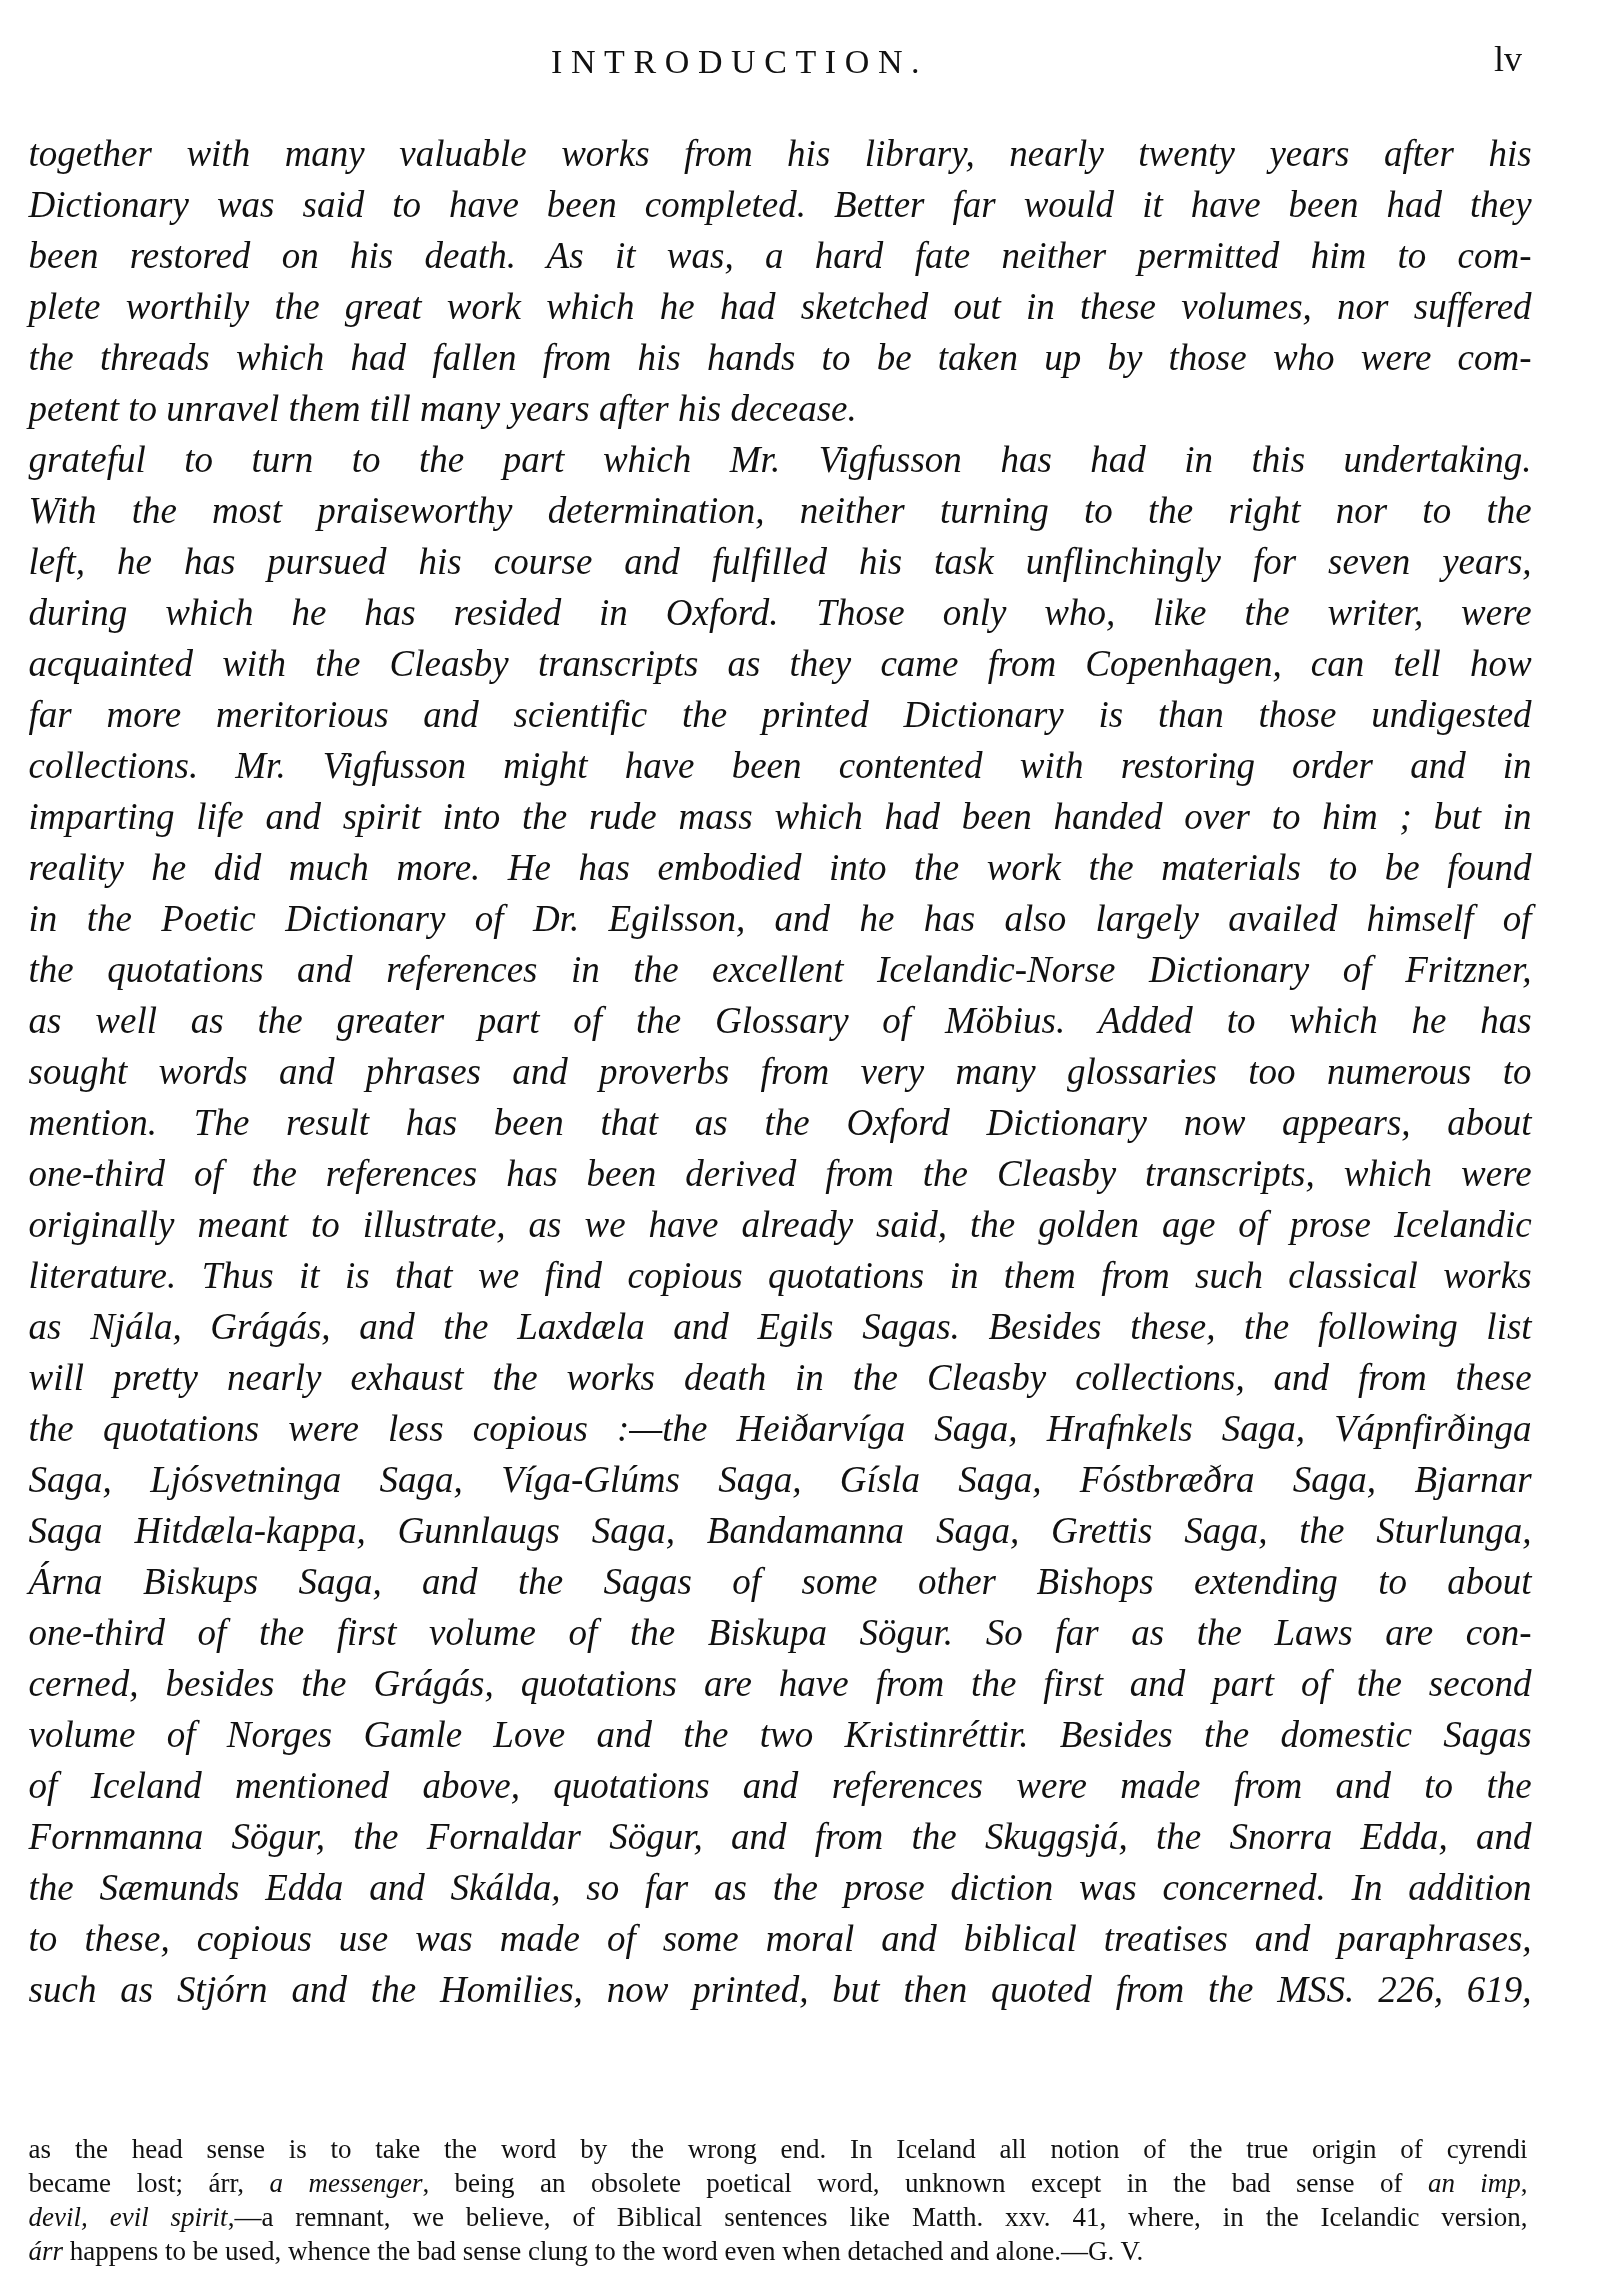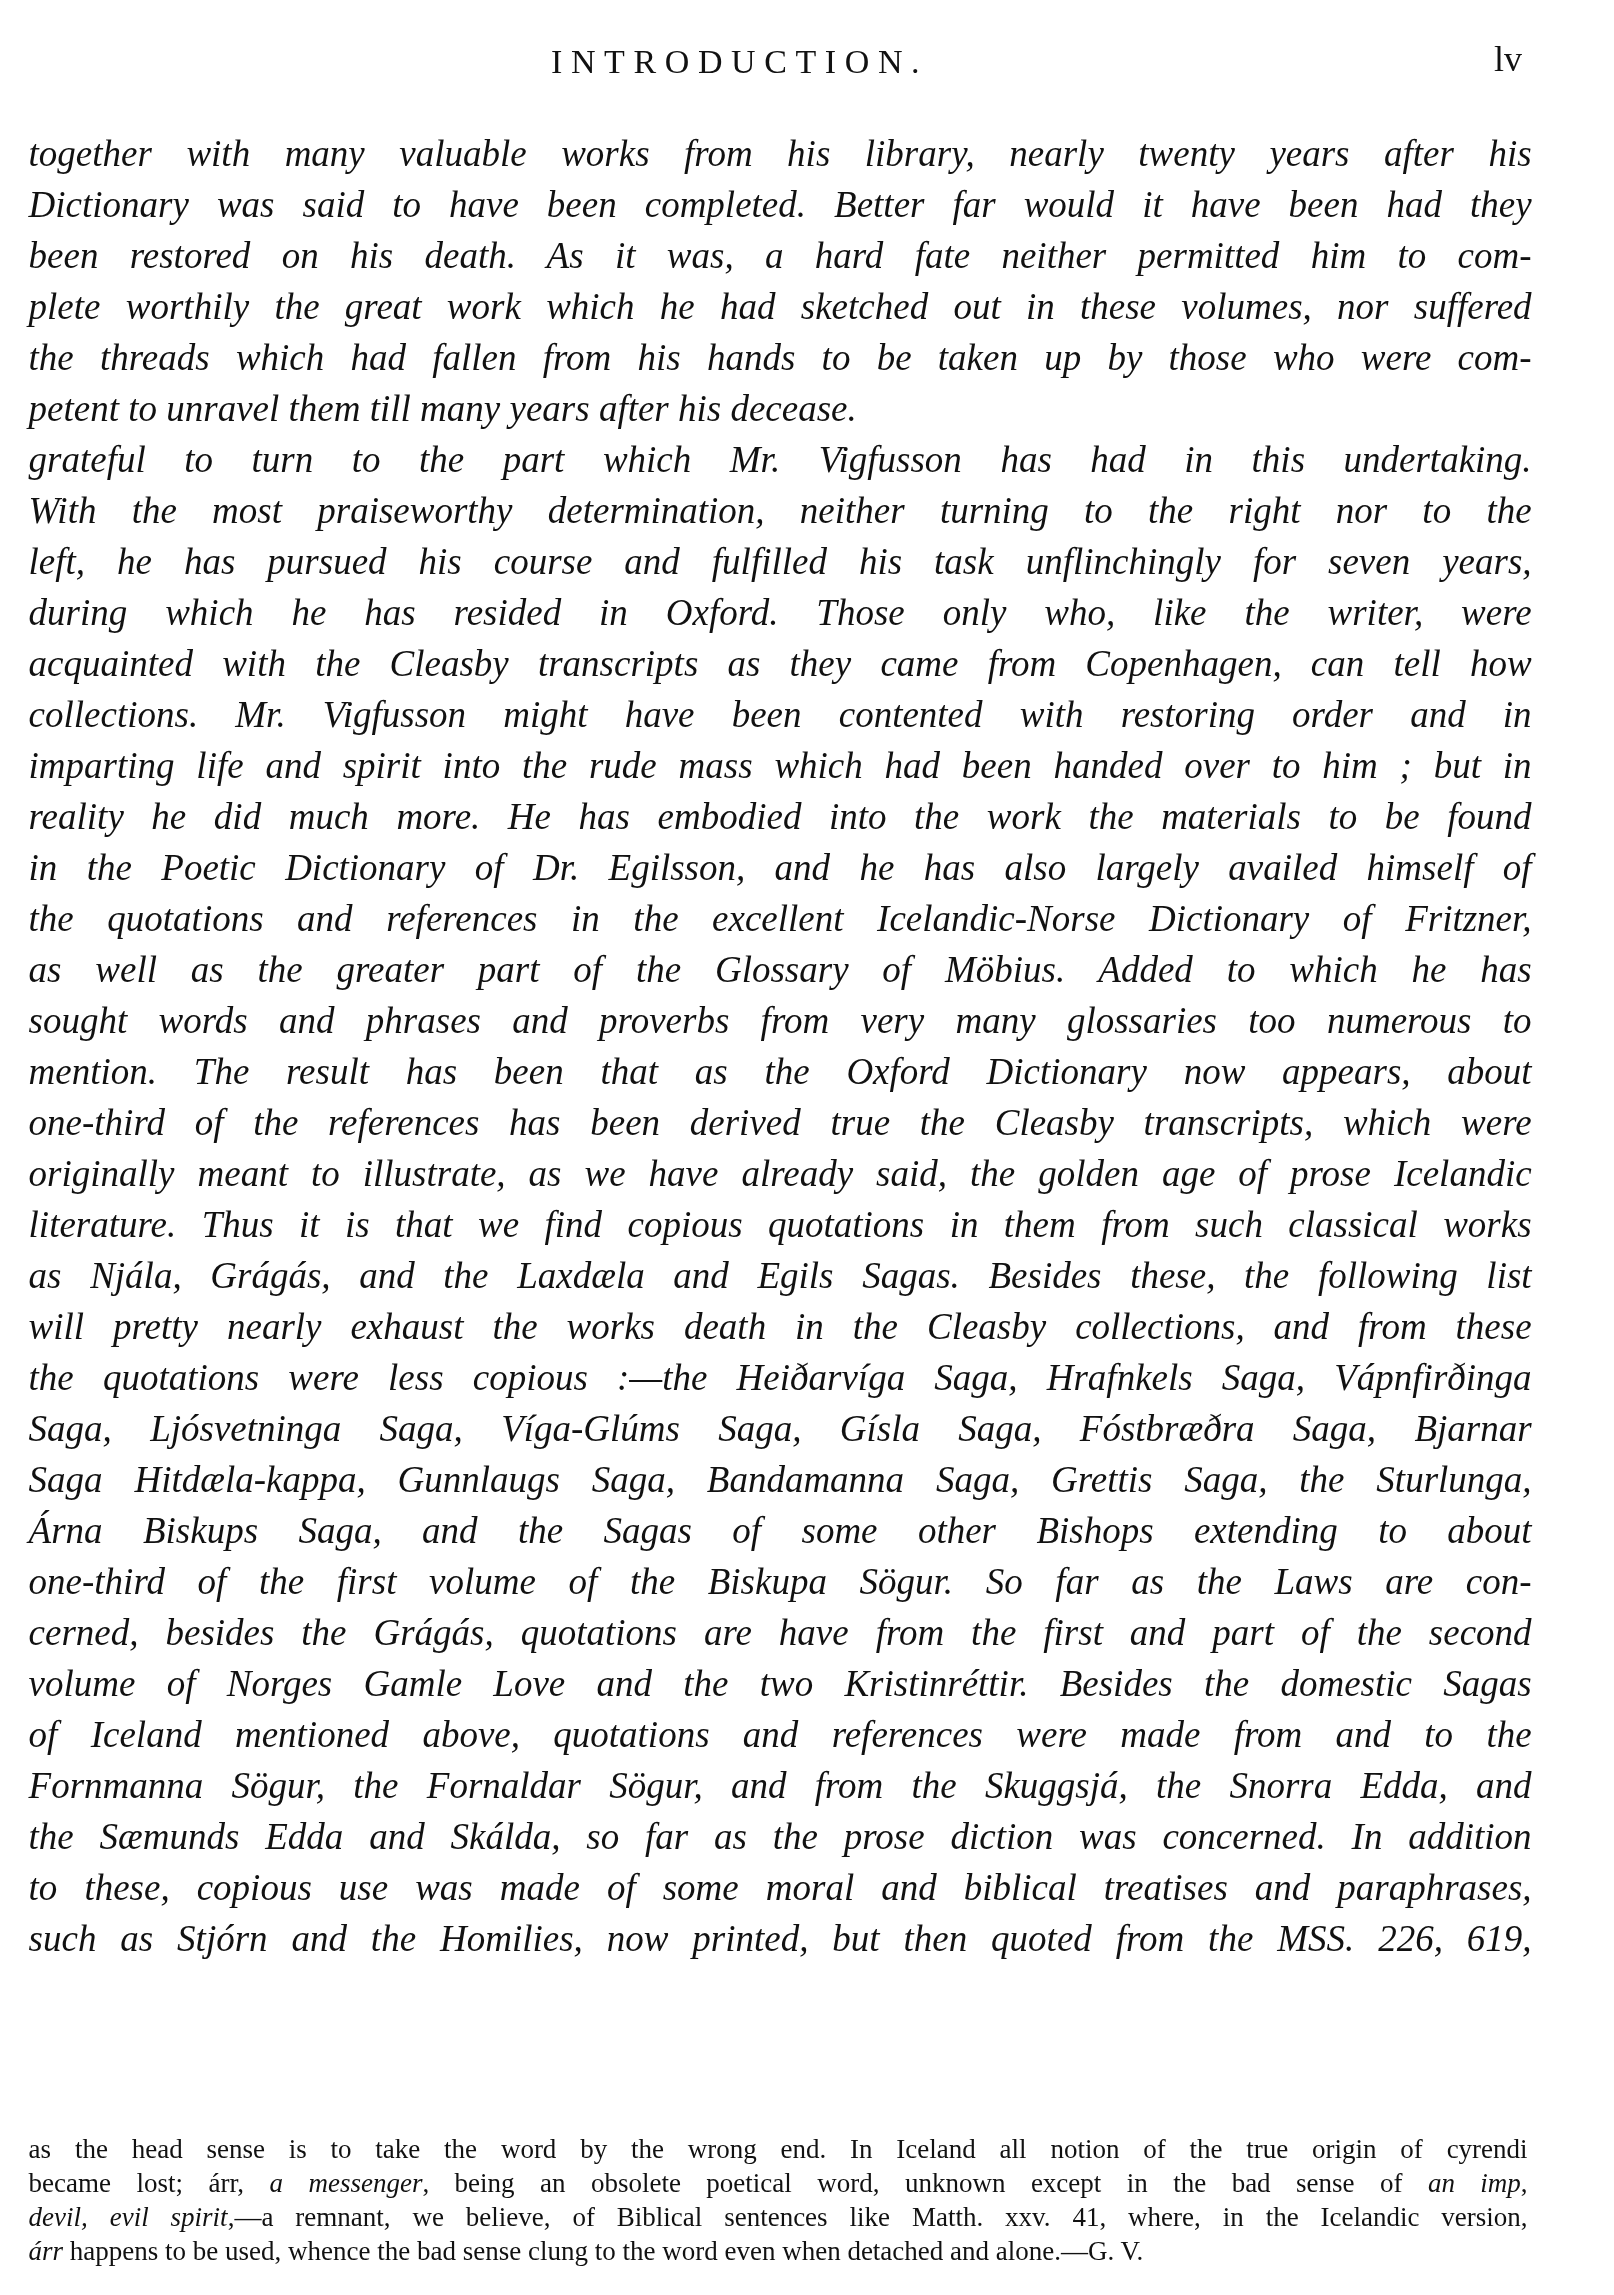--- a/index.html
+++ b/index.html
@@ -57,29 +57,30 @@
     <span class="line">Dictionary was said to have been completed.  Better far would it have been had they</span>
     <span class="line">been restored on his death.  As it was, a hard fate neither permitted him to com-</span>
     <span class="line">plete worthily the great work which he had sketched out in these volumes, nor suffered</span>
     <span class="line">the threads which had fallen from his hands to be taken up by those who were com-</span>
     <span class="line last">petent to unravel them till many years after his decease.</span>
     <span class="line">grateful to turn to the part which Mr. Vigfusson has had in this undertaking.</span>
     <span class="line">With the most praiseworthy determination, neither turning to the right nor to the</span>
     <span class="line">left, he has pursued his course and fulfilled his task unflinchingly for seven years,</span>
     <span class="line">during which he has resided in Oxford.  Those only who, like the writer, were</span>
     <span class="line">acquainted with the Cleasby transcripts as they came from Copenhagen, can tell how</span>
+    <span class="line">far more meritorious and scientific the printed Dictionary is than those undigested</span>
     <span class="line">collections.  Mr. Vigfusson might have been contented with restoring order and in</span>
     <span class="line">imparting life and spirit into the rude mass which had been handed over to him ;  but in</span>
     <span class="line">reality he did much more.  He has embodied into the work the materials to be found</span>
     <span class="line">in the Poetic Dictionary of Dr. Egilsson, and he has also largely availed himself of</span>
     <span class="line">the quotations and references in the excellent Icelandic-Norse Dictionary of Fritzner,</span>
     <span class="line">as well as the greater part of the Glossary of Möbius.  Added to which he has</span>
     <span class="line">sought words and phrases and proverbs from very many glossaries too numerous to</span>
     <span class="line">mention.  The result has been that as the Oxford Dictionary now appears, about</span>
-    <span class="line">one-third of the references has been derived true the Cleasby transcripts, which were</span>
+    <span class="line">one-third of the references has been derived from the Cleasby transcripts, which were</span>
     <span class="line">originally meant to illustrate, as we have already said, the golden age of prose Icelandic</span>
     <span class="line">literature.  Thus it is that we find copious quotations in them from such classical works</span>
     <span class="line">as Njála, Grágás, and the Laxdæla and Egils Sagas.  Besides these, the following list</span>
     <span class="line">will pretty nearly exhaust the works death in the Cleasby collections, and from these</span>
     <span class="line">the quotations were less copious :—the Heiðarvíga Saga, Hrafnkels Saga, Vápnfirðinga</span>
     <span class="line">Saga, Ljósvetninga Saga, Víga-Glúms Saga, Gísla Saga, Fóstbræðra Saga, Bjarnar</span>
     <span class="line">Saga Hitdæla-kappa, Gunnlaugs Saga, Bandamanna Saga, Grettis Saga, the Sturlunga,</span>
     <span class="line">Árna Biskups Saga, and the Sagas of some other Bishops extending to about</span>
     <span class="line">one-third of the first volume of the Biskupa Sögur.  So far as the Laws are con-</span>
     <span class="line">cerned, besides the Grágás, quotations are have from the first and part of the second</span>

